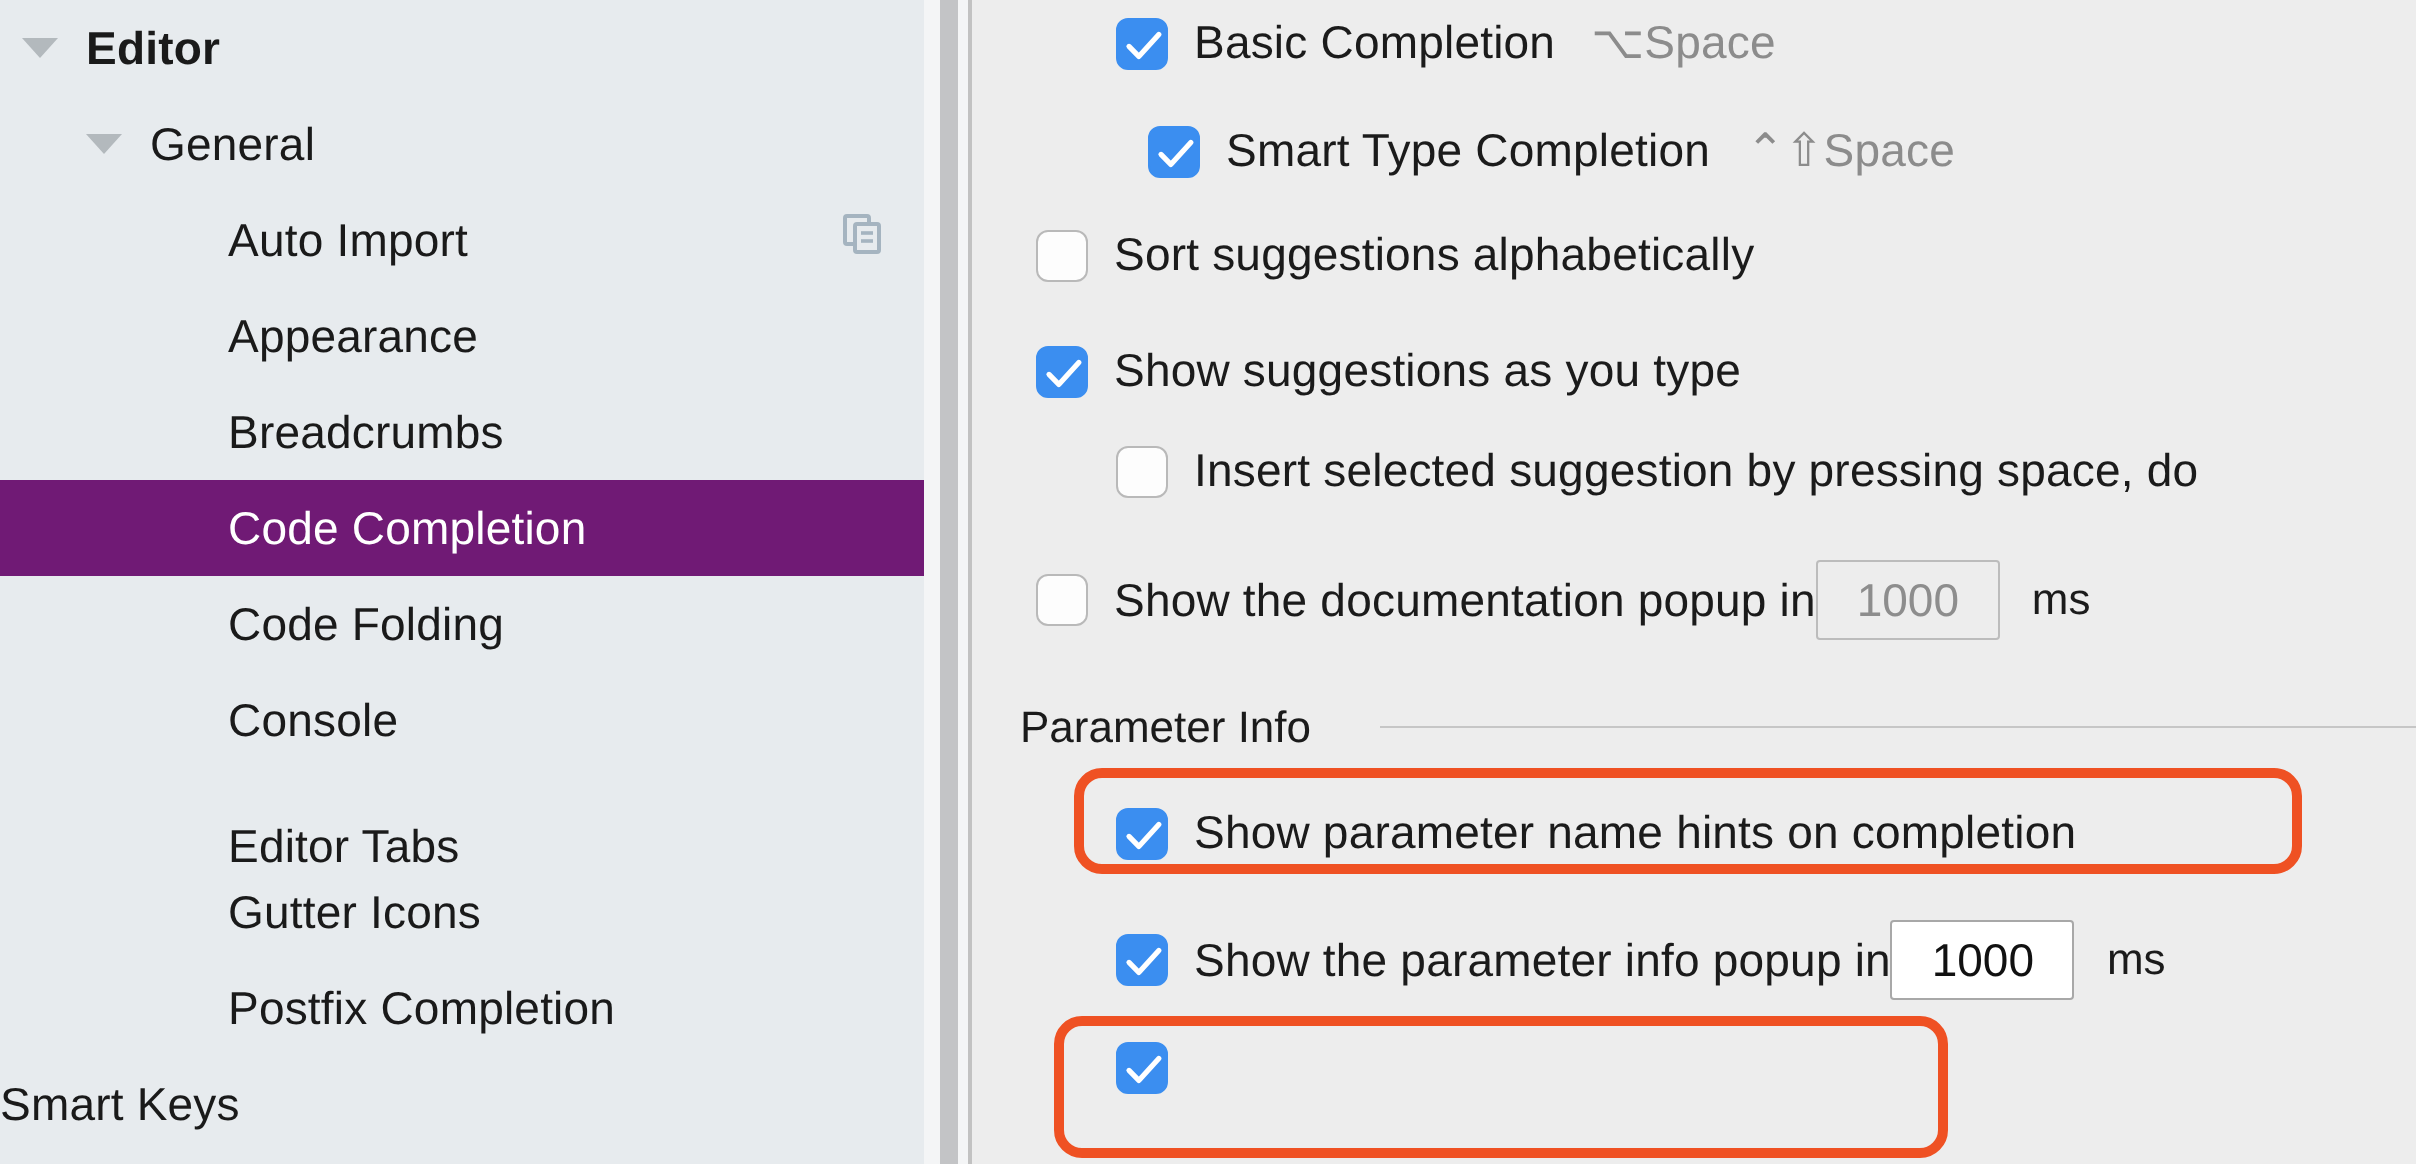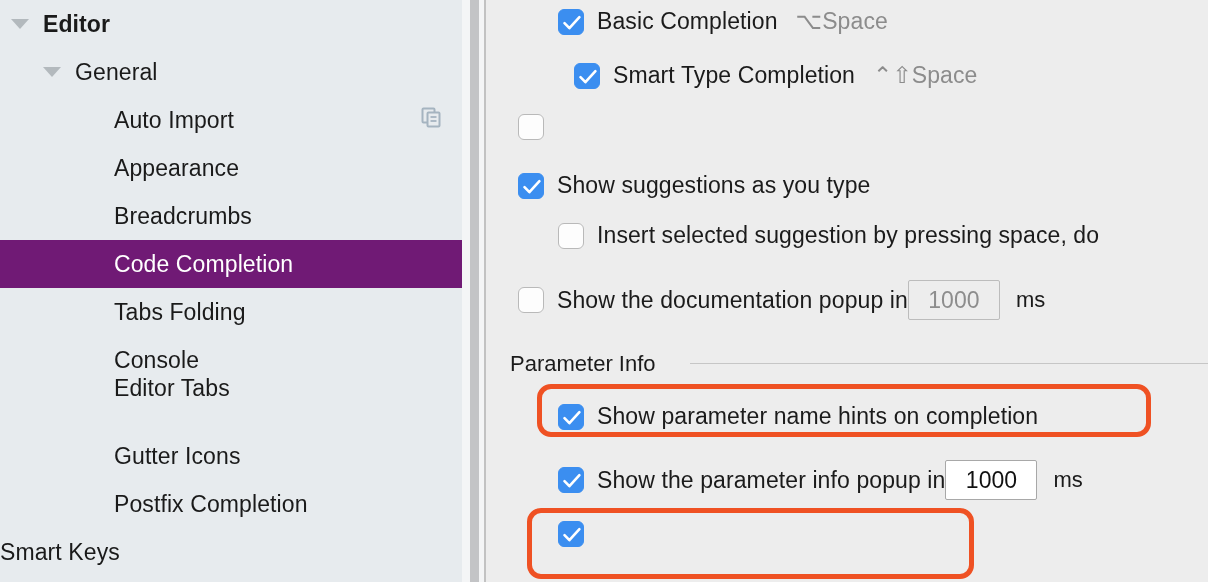--- a/index.html
+++ b/index.html
@@ -114,26 +114,26 @@
       <div class="tree-row" style="top: 144px; position: absolute;">
         <span class="tree-label" style="margin-left: 114px;">Appearance</span>
       </div>
       <div class="tree-row" style="top: 192px; position: absolute;">
         <span class="tree-label" style="margin-left: 114px;">Breadcrumbs</span>
       </div>
       <div class="tree-row selected" style="top: 240px; position: absolute;">
         <span class="tree-label" style="margin-left: 114px;">Code Completion</span>
       </div>
       <div class="tree-row" style="top: 288px; position: absolute;">
-        <span class="tree-label" style="margin-left: 114px;">Tabs Folding</span>
+        <span class="tree-label" style="margin-left: 114px;">Code Folding</span>
       </div>
       <div class="tree-row" style="top: 336px; position: absolute;">
         <span class="tree-label" style="margin-left: 114px;">Console</span>
       </div>
-      <div class="tree-row" style="top: 364px; position: absolute;">
+      <div class="tree-row" style="top: 389px; position: absolute; align-items: flex-end;">
         <span class="tree-label" style="margin-left: 114px;">Editor Tabs</span>
       </div>
       <div class="tree-row" style="top: 432px; position: absolute;">
         <span class="tree-label" style="margin-left: 114px;">Gutter Icons</span>
       </div>
       <div class="tree-row" style="top: 480px; position: absolute;">
         <span class="tree-label" style="margin-left: 114px;">Postfix Completion</span>
       </div>
       <div class="tree-row" style="top: 528px; position: absolute;">
         <span class="tree-label" style="">Smart Keys</span>
@@ -163,20 +163,21 @@
           <span class="cb on">
             <svg width="20" height="18" viewBox="0 0 20 18">
               <path d="M2.5 9.2 L7.4 14.2 L17.4 3.2" fill="none" stroke="#ffffff" stroke-width="2.6" stroke-linecap="round" stroke-linejoin="round"></path>
             </svg>
           </span>
           <span class="opt-label">Smart Type Completion</span>
           <span class="shortcut">⌃⇧Space</span>
         </div>
         <div class="opt-row" style="left: 32px; top: 114px;">
           <span class="cb off"></span>
+          <span class="opt-label">Sort suggestions alphabetically</span>
         </div>
         <div class="opt-row" style="left: 32px; top: 172px;">
           <span class="cb on">
             <svg width="20" height="18" viewBox="0 0 20 18">
               <path d="M2.5 9.2 L7.4 14.2 L17.4 3.2" fill="none" stroke="#ffffff" stroke-width="2.6" stroke-linecap="round" stroke-linejoin="round"></path>
             </svg>
           </span>
           <span class="opt-label">Show suggestions as you type</span>
         </div>
         <div class="opt-row" style="left: 72px; top: 222px;">

